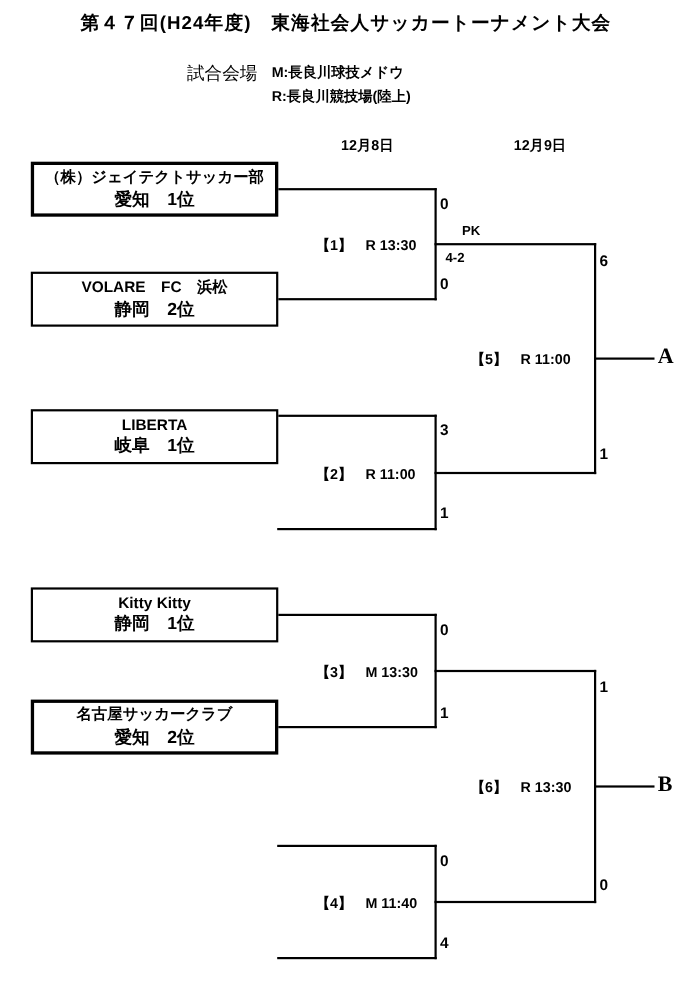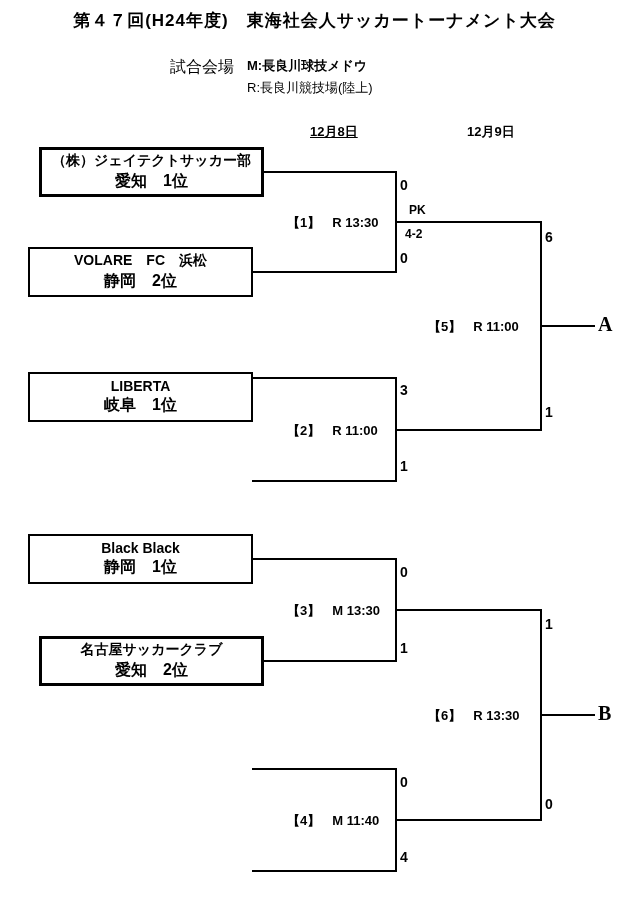--- a/index.html
+++ b/index.html
@@ -7,33 +7,33 @@
   body { font-family:"Liberation Sans", sans-serif; color:#000; }
   .page { position:relative; width:629px; height:914px; background:#fff; overflow:hidden; }
 
   .title {
     position:absolute; top:9px; left:0; width:100%;
     text-align:center; font-size:17px; font-weight:bold; letter-spacing:1px;
   }
 
   .venue-label { position:absolute; left:170px; top:57px; font-size:16px; font-weight:normal; }
   .venue-m     { position:absolute; left:247px; top:57px; font-size:13px; font-weight:bold; }
-  .venue-r     { position:absolute; left:247px; top:79px; font-size:13px; font-weight:normal; }
+  .venue-r     { position:absolute; left:247px; top:79px; font-size:13px; font-weight:bold; }
 
   .date-label { position:absolute; top:123px; font-size:13px; font-weight:bold; }
-  .date-1 { left:310px;text-decoration:underline; }
+  .date-1 { left:310px; }
   .date-2 { left:467px; }
 
   .team-box {
     position:absolute; left:28px; width:225px; height:50px;
     border:2px solid #000; background:#fff;
     display:flex; flex-direction:column; justify-content:center; align-items:center;
     gap:1px; z-index:2;
   }
-  .team-box.heavy { border-width:3px;margin-left:11px; }
+  .team-box.heavy { border-width:3px; }
   .team-name { font-size:14px; font-weight:bold; white-space:nowrap; }
   .team-seed { font-size:16px; font-weight:bold; white-space:nowrap; }
 
   .hline { position:absolute; height:2px; background:#000; }
   .vline { position:absolute; width:2px;  background:#000; }
 
   .score { position:absolute; font-size:14px; font-weight:bold; }
   .pk    { position:absolute; font-size:12px; font-weight:bold; }
 
   .match-label { position:absolute; font-size:13px; font-weight:bold; white-space:nowrap; }
@@ -64,21 +64,21 @@
   </div>
   <div class="team-box" style="top:247px">
     <div class="team-name">VOLARE　FC　浜松</div>
     <div class="team-seed">静岡　2位</div>
   </div>
   <div class="team-box" style="top:372px">
     <div class="team-name">LIBERTA</div>
     <div class="team-seed">岐阜　1位</div>
   </div>
   <div class="team-box" style="top:534px">
-    <div class="team-name">Black Black</div>
+    <div class="team-name">Kitty Kitty</div>
     <div class="team-seed">静岡　1位</div>
   </div>
   <div class="team-box heavy" style="top:636px">
     <div class="team-name">名古屋サッカークラブ</div>
     <div class="team-seed">愛知　2位</div>
   </div>
 
   <div class="hline" style="left:252px; top:171px; width:145px"></div>
   <div class="hline" style="left:252px; top:271px; width:145px"></div>
   <div class="vline" style="left:395px; top:171px; height:102px"></div>
@@ -118,21 +118,21 @@
     <span>【4】</span><span class="slot">M 11:40</span>
   </div>
   <div class="match-label" style="left:428px; top:318px">
     <span>【5】</span><span class="slot">R 11:00</span>
   </div>
   <div class="match-label" style="left:428px; top:707px">
     <span>【6】</span><span class="slot">R 13:30</span>
   </div>
 
   <span class="score" style="left:400px; top:177px">0</span>
-  <span class="pk" style="left:409px; top:203px">PK</span>
+  <span class="pk" style="left:420px; top:203px">PK</span>
   <span class="pk" style="left:405px; top:227px">4-2</span>
   <span class="score" style="left:400px; top:250px">0</span>
 
   <span class="score" style="left:400px; top:382px">3</span>
   <span class="score" style="left:400px; top:458px">1</span>
 
   <span class="score" style="left:400px; top:564px">0</span>
   <span class="score" style="left:400px; top:640px">1</span>
 
   <span class="score" style="left:400px; top:774px">0</span>

